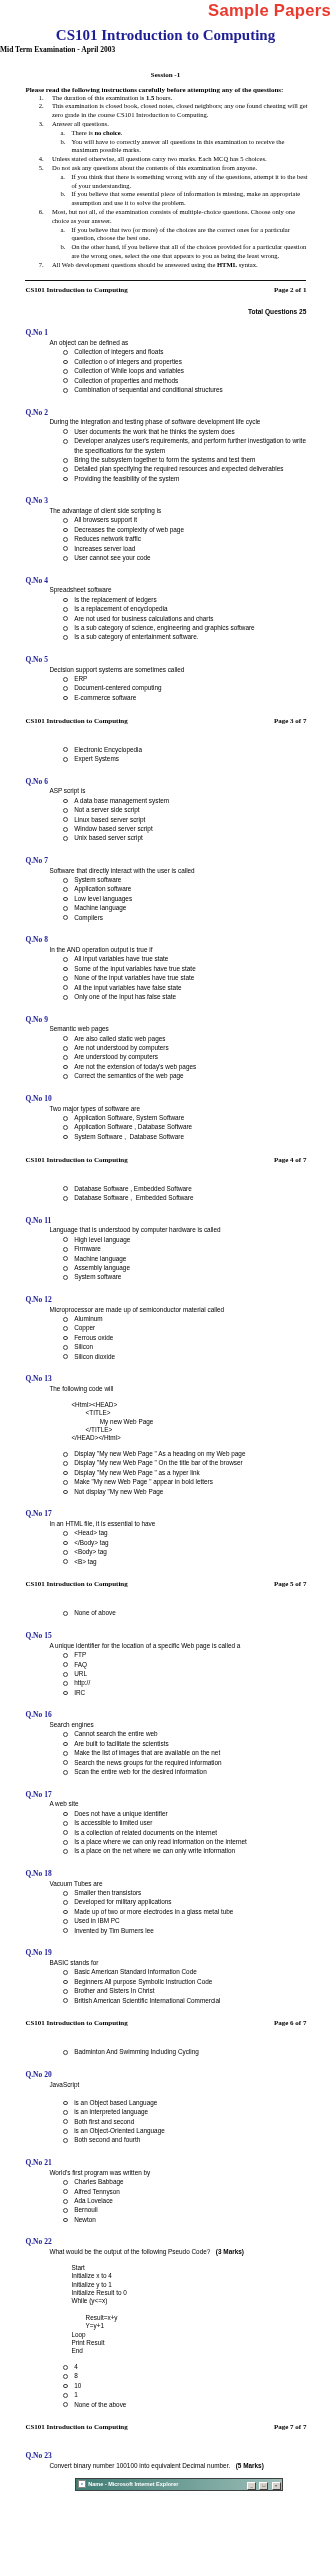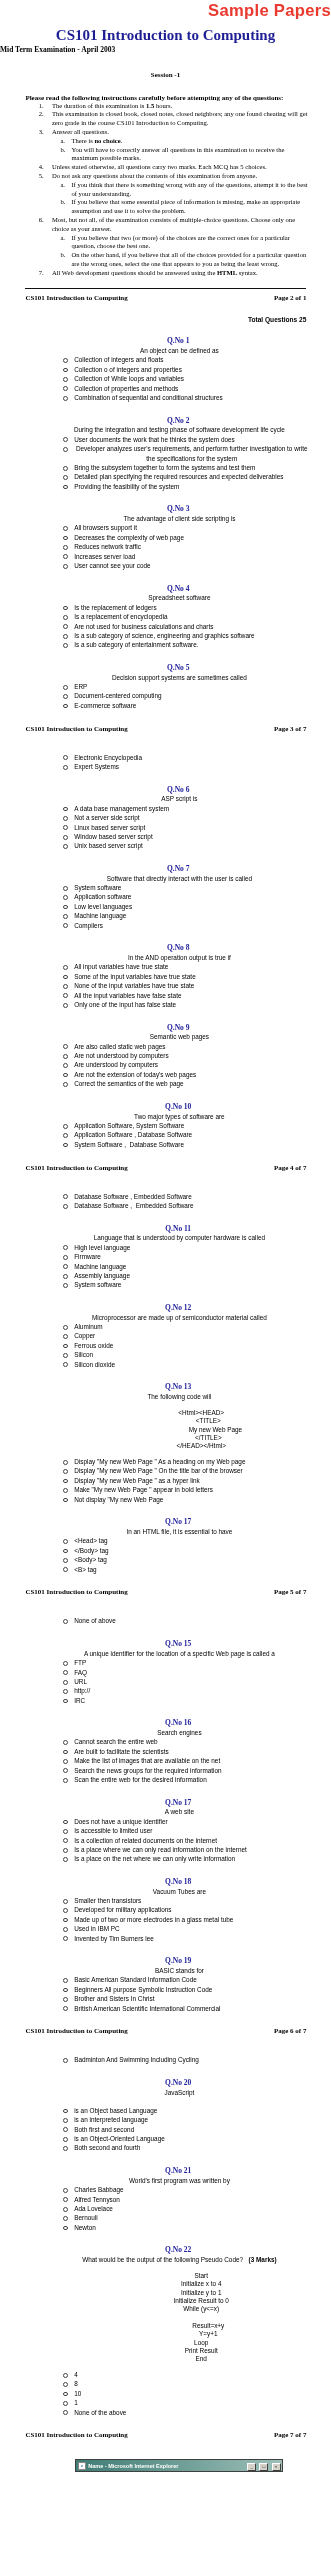--- a/index.html
+++ b/index.html
@@ -9,39 +9,39 @@
   
   .banner{ text-align:right; font-family:"Liberation Sans",sans-serif; font-weight:800;
            font-size:16.6px; letter-spacing:0.3px; color:#ea392e; padding-top:1.1px;}
   .course-title{ text-align:center; font-family:"Liberation Serif",serif; font-weight:bold;
            font-size:15px; color:#1f1f95; margin:5.5px 0 1.1px;}
   .exam-title{ text-align:left; font-family:"Liberation Serif",serif; font-weight:bold; font-size:7.5px;}
   .session{ text-align:center; font-family:"Liberation Serif",serif; font-weight:bold; font-size:7px; margin-top:17px;}
 
   
   .inst-wrap{ padding-left:25.4px; font-family:"Liberation Serif",serif; font-size:6.6px; }
-  .inst-heading{ font-weight:bold; margin-top:15px; font-size:7px;}
+  .inst-heading{ font-weight:bold; margin-top:7px; font-size:7px;}
   .inst-item{ display:flex; gap:4.4px; line-height:8.8px;}
   .inst-num{ margin-left:13.3px; width:8.8px; flex:0 0 auto;}
   .inst-text{ width:260px;}
   .inst-sub{ display:flex; gap:4.4px; margin-left:35px; line-height:8.8px;}
   .inst-letter{ width:6.6px; flex:0 0 auto;}
   .inst-sub .inst-text{ width:239px;}
 
   
   .main{ padding-left:25.4px; }
   .thick-rule{ width:281px; height:1.7px; background:#111; margin:10px 0 4.4px; }
   .page-break-header{ display:flex; justify-content:space-between; width:281px;
       font-family:"Liberation Serif",serif; font-weight:bold; font-size:7px; margin:3.3px 0 4.4px;}
   .page-break-header.inner{ margin:14.4px 0 20px; }
   .total-q{ width:281px; text-align:right; font-weight:bold; font-size:6.6px; margin-top:14.4px;
       font-family:"Liberation Sans",sans-serif;}
 
   
-  .question{ margin-top:13.3px;text-align:center; }
+  .question{ margin-top:13.3px; }
   .question.extra-top{ margin-top:29px; }
   .qno{ font-family:"Liberation Serif",serif; font-weight:bold; font-size:7.5px; color:#22229c;}
   .qtext{ margin-left:24px; margin-top:1.7px; font-size:6.4px; line-height:8.3px; width:260px;}
   .marks{ font-weight:bold; margin-left:5.5px; }
   .qcode{ font-family:"Liberation Sans",sans-serif; font-size:6.4px; line-height:8.3px;
       margin:7.7px 0 6.6px 46px; white-space:pre;}
   .formula{ margin:8.8px 0 0 46px; font-size:6.4px;}
   .vgap{ height:8.8px; }
   .opt{ display:flex; gap:6px; margin-left:38px; line-height:9.4px; font-size:6.4px; width:246px; align-items:flex-start;}
   .bullet{ flex:0 0 auto; width:2.8px; height:2.8px; border:0.6px solid #444; border-radius:50%; margin-top:2.8px;}
@@ -693,20 +693,24 @@
           </div>
           <div class="opt">
             <span class="bullet"></span>
             <span class="optlabel">None of the above</span>
           </div>
           <div class="page-break-header inner">
             <span>CS101 Introduction to Computing</span>
             <span>Page 7 of 7</span>
           </div>
         </div>
+        <div class="question">
+          <div class="qno">Q.No 23</div>
+          <div class="qtext"><span>Convert binary number 100100 into equivalent Decimal number.</span><span class="marks">(5 Marks)</span></div>
+        </div>
       </div>
 
     <div class="ie-window">
       <div class="ie-titlebar">
         <span class="ie-doc-icon">e</span>
         <span class="ie-title">Name - Microsoft Internet Explorer</span>
         <span>
           <span class="wbtn">_</span>
           <span class="wbtn">□</span>
           <span class="wbtn">×</span>

